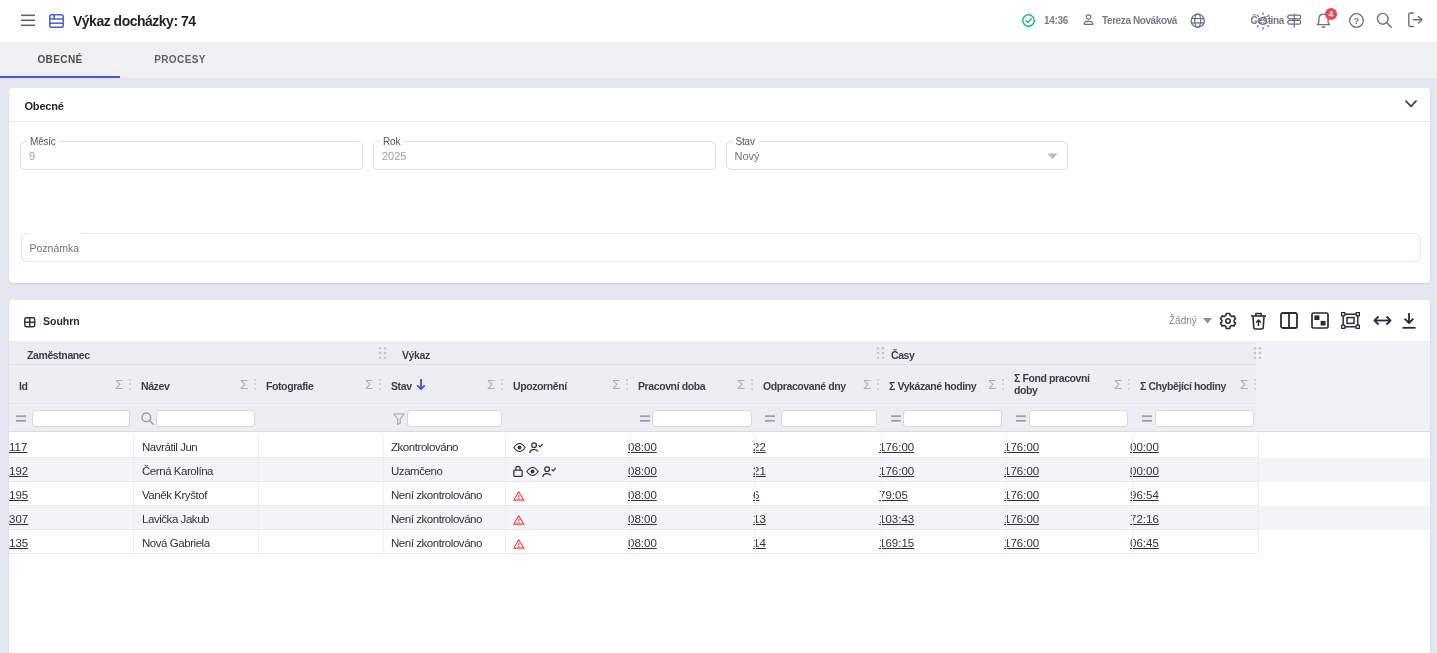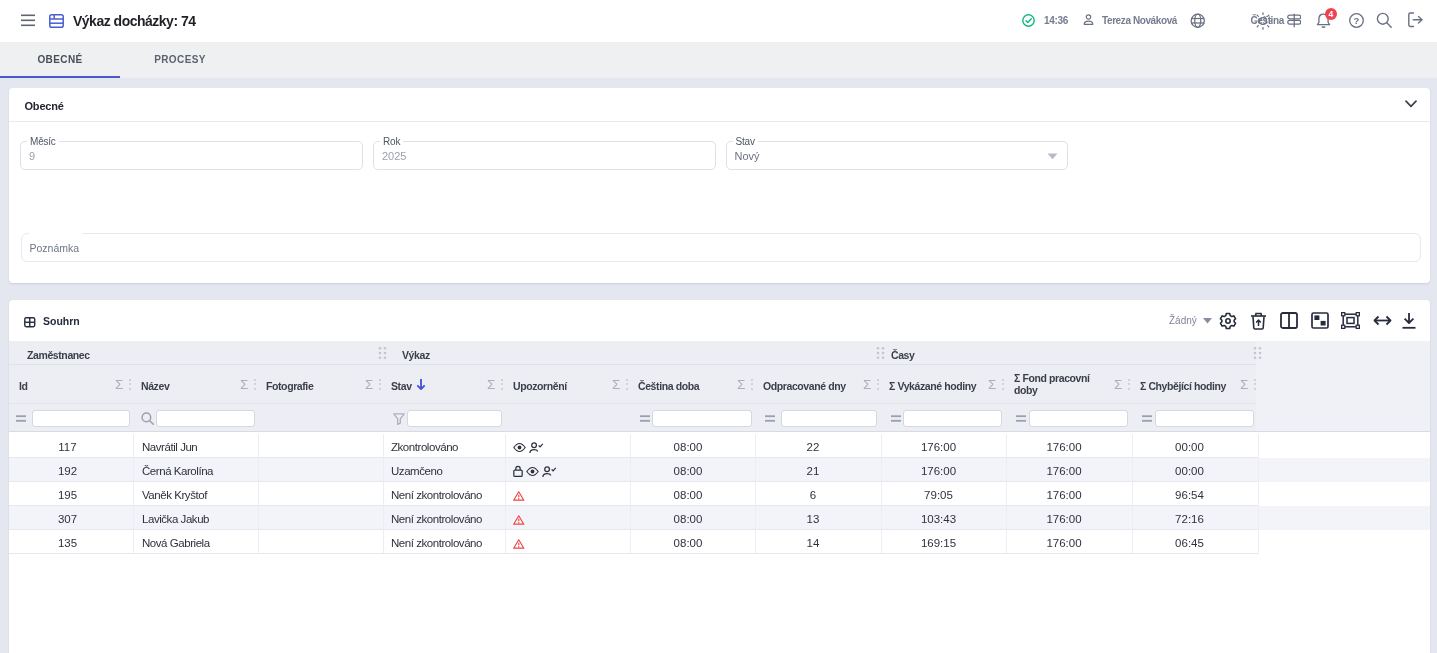--- a/index.html
+++ b/index.html
@@ -51,21 +51,21 @@
   .sig { position:absolute; top:50%; transform:translateY(-50%); font-size:13.5px; color:#a9aec0; font-weight:normal; }
   .dots3 { position:absolute; top:50%; transform:translateY(-50%); width:2px; }
   .dots3 i { display:block; width:2px; height:2px; border-radius:50%; background:#c5c8d2; margin:2.5px 0; }
   .dots6 { position:absolute; top:50%; transform:translateY(-50%); }
   .finput { position:absolute; top:5.5px; height:17.5px; background:#fff; border:1px solid #d5d7e1; border-radius:3px; }
   .rows { position:absolute; left:0; top:92.6px; }
   .row { position:absolute; left:0; width:1421px; height:24.15px; }
   .row.alt { background:#f3f4f9; }
   .cell { position:absolute; top:0; height:100%; font-size:11.5px; color:#2e323b; line-height:27.1px; white-space:nowrap; letter-spacing:-0.45px; }
   .cell.r { letter-spacing:0; }
-  .cell.r { text-align:center; }
+  .cell.r { text-align:left;text-decoration:underline; }
   .vline { position:absolute; top:0; width:1px; height:100%; background:#eceef3; }
   .hline { position:absolute; left:0; width:1249px; height:1px; background:#e7e8ee; bottom:0; }
 </style>
 </head>
 <body>
 
 <div id="topbar">
 
   <svg class="abs" style="left:20.5px;top:14px" width="14" height="13" viewBox="0 0 14 13">
     <g stroke="#5d6472" stroke-width="1.6">
@@ -319,21 +319,21 @@
           <i></i>
           <i></i>
         </span>
     <span class="gtxt" style="left:504px">Upozornění</span>
     <span class="sig" style="left:603px">Σ</span>
     <span class="dots3" style="left:617px">
           <i></i>
           <i></i>
           <i></i>
         </span>
-    <span class="gtxt" style="left:629px">Čeština doba</span>
+    <span class="gtxt" style="left:629px">Pracovní doba</span>
     <span class="sig" style="left:728px">Σ</span>
     <span class="dots3" style="left:742px">
           <i></i>
           <i></i>
           <i></i>
         </span>
     <span class="gtxt" style="left:754px">Odpracované dny</span>
     <span class="sig" style="left:854px">Σ</span>
     <span class="dots3" style="left:868px">
           <i></i>

